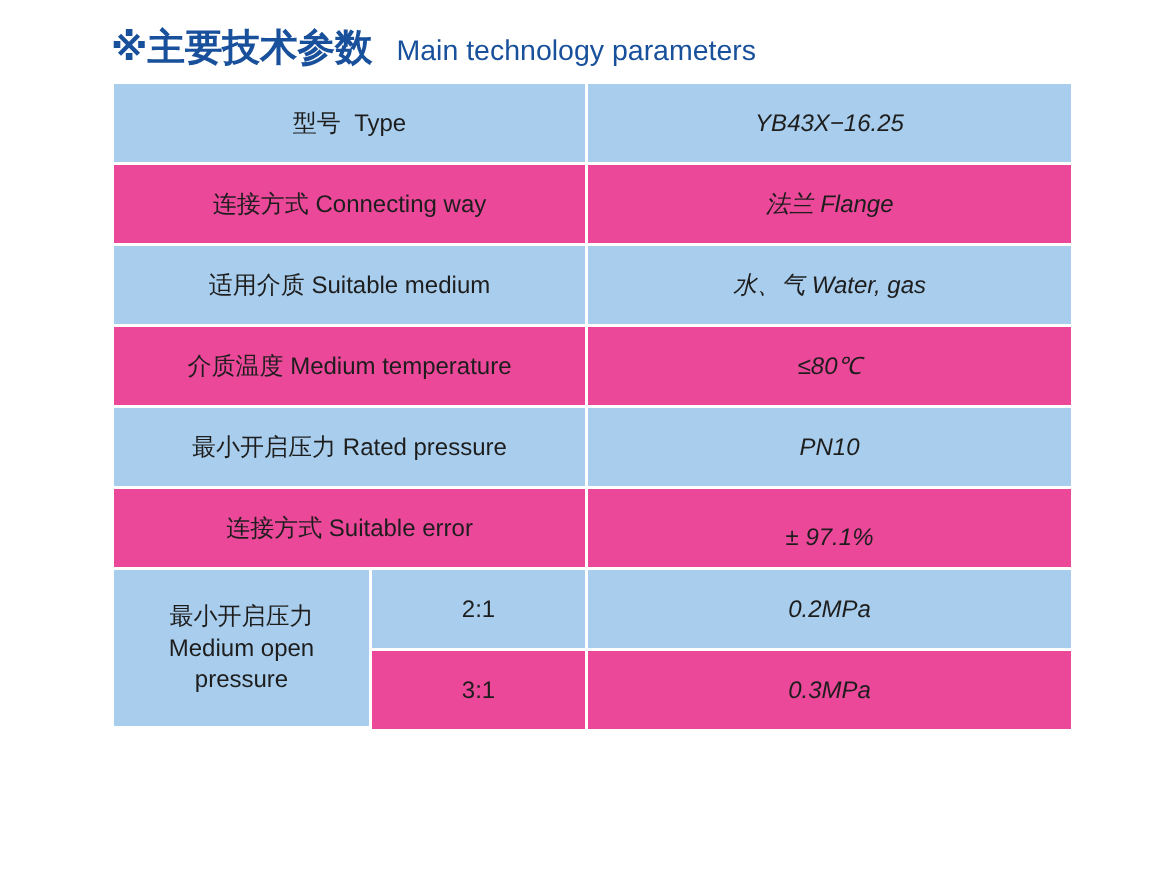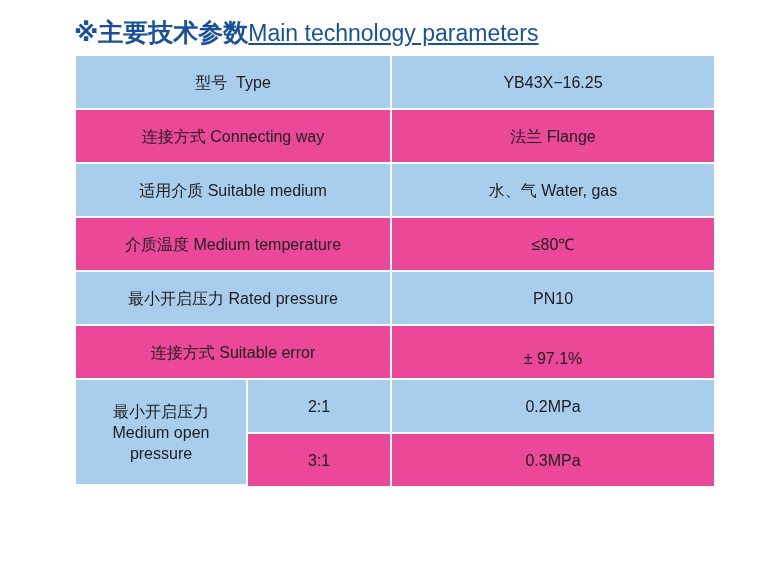--- a/index.html
+++ b/index.html
@@ -31,24 +31,23 @@
     white-space: nowrap;
     letter-spacing: 0px;
   }
   .title .cn {
     font-family: "DejaVu Sans", sans-serif;
     font-size: 25px;
     font-weight: 700;
   }
   .title .en {
     font-family: "Liberation Sans", sans-serif;
-    font-size: 23px;
+    font-size: 19px;
     font-weight: 400;
-    margin-left: 0;
-    text-decoration: underline;
+    margin-left: 16px;
   }
 
   
   .spec-table {
     position: absolute;
     left: 76px;
     top: 56px;
     width: 638px;
     border-collapse: separate;
     border-spacing: 0;
@@ -59,21 +58,21 @@
     height: 52px;
     padding: 0 0;
     text-align: center;
     vertical-align: middle;
     color: #1d1d1d;
     font-size: 16px;
     line-height: 21px;
     border-right: 2px solid #ffffff;
     border-bottom: 2px solid #ffffff;
   }
-  .spec-table td.last-col { border-right: none; }
+  .spec-table td.last-col { border-right: none; font-style: italic; }
   .spec-table tr.last-row td { border-bottom: none; }
 
   .c-light { background: #A9CDEC; }
   .c-dark  { background: #ec4899; }
 
   .lbl { font-size: 16px; }
   .lbl .cn { font-family: "DejaVu Sans", sans-serif; }
   .lbl .en { font-family: "Liberation Sans", sans-serif; }
 
   .val { font-size: 16px; font-family: "Liberation Sans", sans-serif; }

